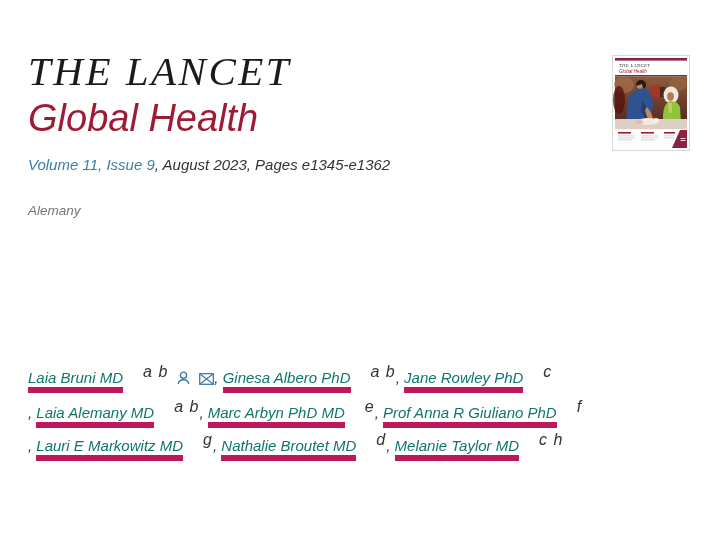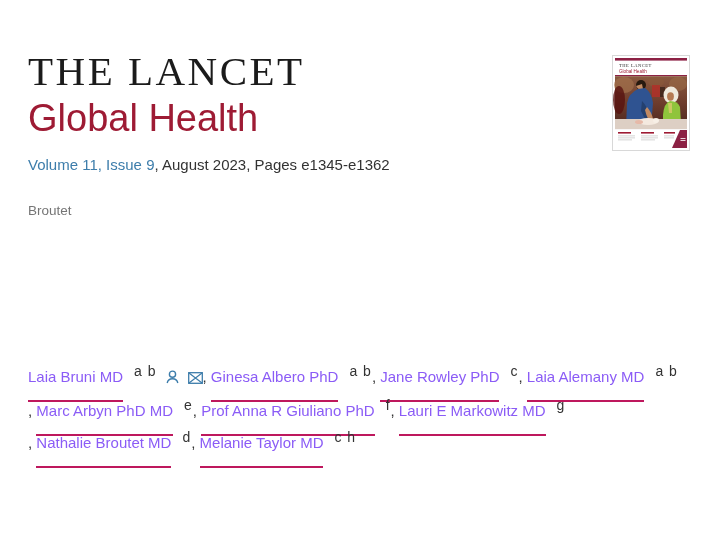--- a/index.html
+++ b/index.html
@@ -6,20 +6,21 @@
   html, body { background: #ffffff; }
   body { font-family: "Liberation Sans", sans-serif; }
 
   .page {
     position: relative;
     width: 712px;
     height: 534px;
     margin: 0 auto;
     background: #ffffff;
     overflow: hidden;
+    font-style: italic;
   }
 
   
   .masthead {
     position: absolute;
     left: 28px;
     top: 48px;
     width: 560px;
   }
   .journal-name {
@@ -77,31 +78,31 @@
     width: 674px;
     font-size: 15px;
     line-height: 27px;
     color: #333333;
   }
   .author-unit {
     display: inline-block;
     white-space: nowrap;
   }
   .author-name {
-    color: #8b5cf6;
+    color: #0f766e;
     text-decoration: none;
-    border-bottom: 2px solid #be185d;
-    padding-bottom: 15px;
+    border-bottom: 6px solid #be185d;
+    padding-bottom: 1px;
     cursor: pointer;
   }
   .author-sup {
-    font-size: 14px;
+    font-size: 16px;
     color: #333333;
     vertical-align: 6px;
-    margin-left: 11px;
+    margin-left: 20px;
     letter-spacing: 1px;
   }
   .author-icon {
     display: inline-block;
     vertical-align: -2px;
     margin-left: 9px;
     cursor: pointer;
   }
 
   
@@ -191,21 +192,21 @@
         <rect x="52" y="80.5" width="10" height="0.8" fill="#c9c9c9"></rect>
         <rect x="52" y="82.5" width="10" height="0.8" fill="#c9c9c9"></rect>
 
         <polygon points="60,93 68,75 75,75 75,93" fill="#8c2144"></polygon>
         <rect x="68.5" y="83" width="5" height="0.9" fill="#ffffff" opacity="0.9"></rect>
         <rect x="68.5" y="85" width="5" height="0.9" fill="#ffffff" opacity="0.9"></rect>
       </g>
     </svg>
   </div>
 
-  <div class="section-label">Broutet</div>
+  <div class="section-label">Alemany</div>
 
   <p class="author-list"><span class="author-unit"><a class="author-name">Laia Bruni MD</a><sup class="author-sup">a b</sup><span class="author-icon"><svg width="13" height="14" viewBox="0 0 13 14">
             <circle cx="6.5" cy="4.2" r="3.1" fill="none" stroke="#3d7dab" stroke-width="1.4"></circle>
             <path d="M1.2,13 Q2,8.8 6.5,8.8 Q11,8.8 11.8,13" fill="none" stroke="#3d7dab" stroke-width="1.4"></path>
           </svg></span><span class="author-icon"><svg width="15" height="12" viewBox="0 0 15 12">
             <rect x="0.7" y="0.7" width="13.6" height="10.6" fill="none" stroke="#3d7dab" stroke-width="1.3"></rect>
             <path d="M1,1 L14,11 M14,1 L1,11" fill="none" stroke="#3d7dab" stroke-width="1.2"></path>
           </svg></span></span><span class="author-unit">, <a class="author-name">Ginesa Albero PhD</a><sup class="author-sup">a b</sup></span><span class="author-unit">, <a class="author-name">Jane Rowley PhD</a><sup class="author-sup">c</sup></span><span class="author-unit">, <a class="author-name">Laia Alemany MD</a><sup class="author-sup">a b</sup></span><span class="author-unit">, <a class="author-name">Marc Arbyn PhD MD</a><sup class="author-sup">e</sup></span><span class="author-unit">, <a class="author-name">Prof Anna R Giuliano PhD</a><sup class="author-sup">f</sup></span><span class="author-unit">, <a class="author-name">Lauri E Markowitz MD</a><sup class="author-sup">g</sup></span><span class="author-unit">, <a class="author-name">Nathalie Broutet MD</a><sup class="author-sup">d</sup></span><span class="author-unit">, <a class="author-name">Melanie Taylor MD</a><sup class="author-sup">c h</sup></span></p>
 
 </div>

